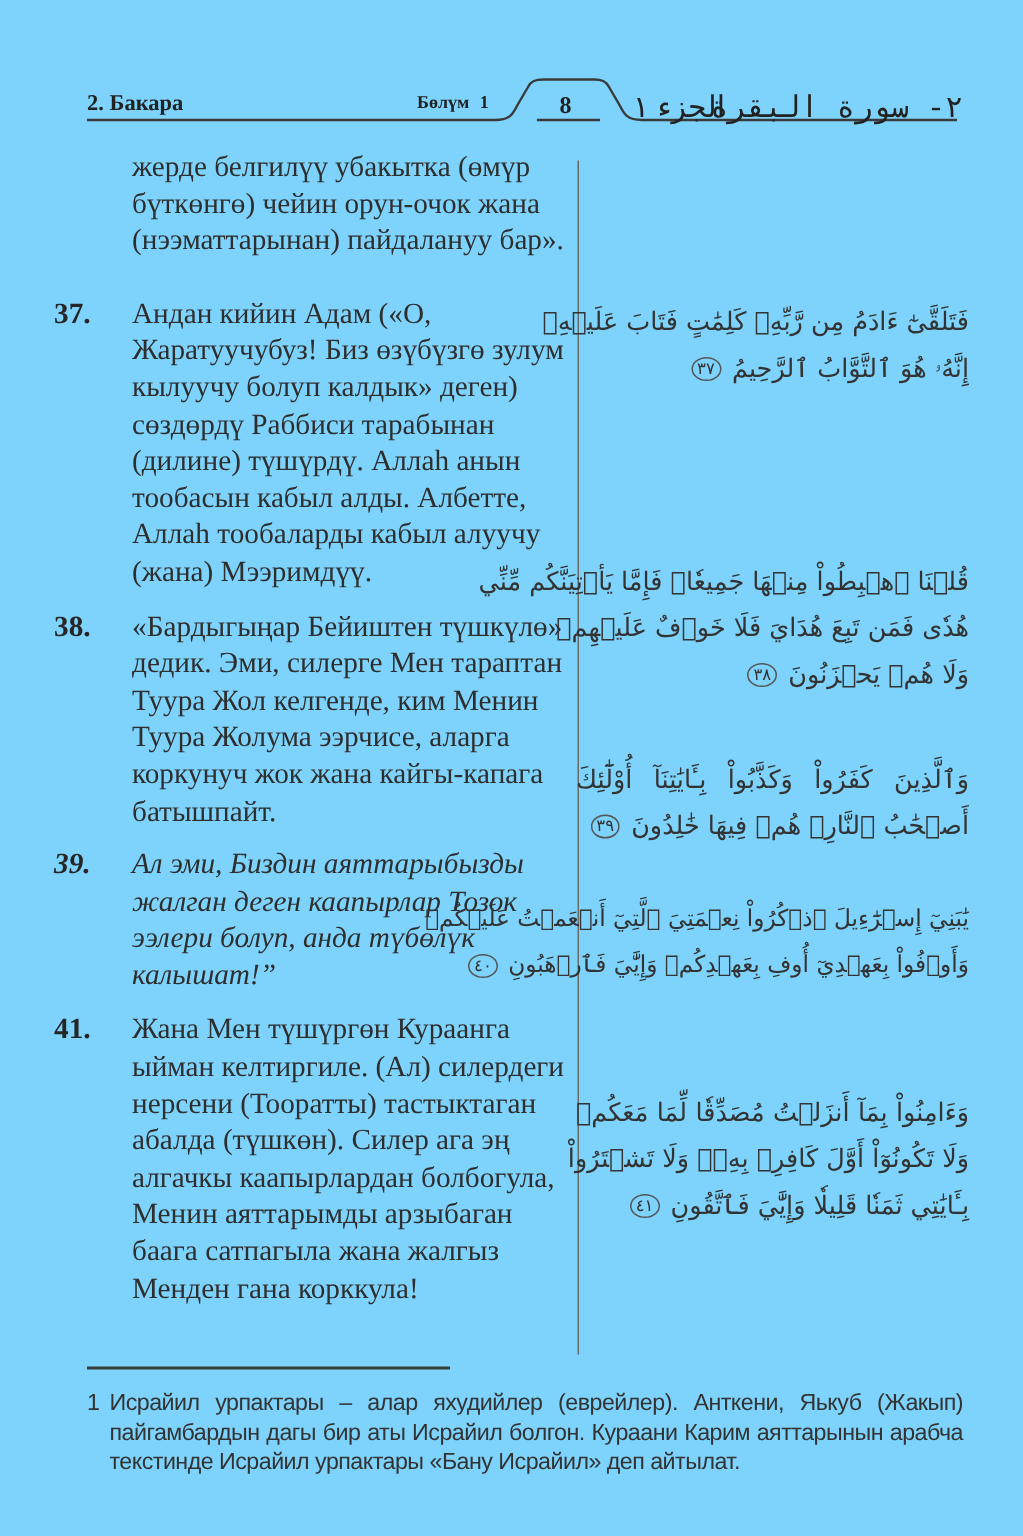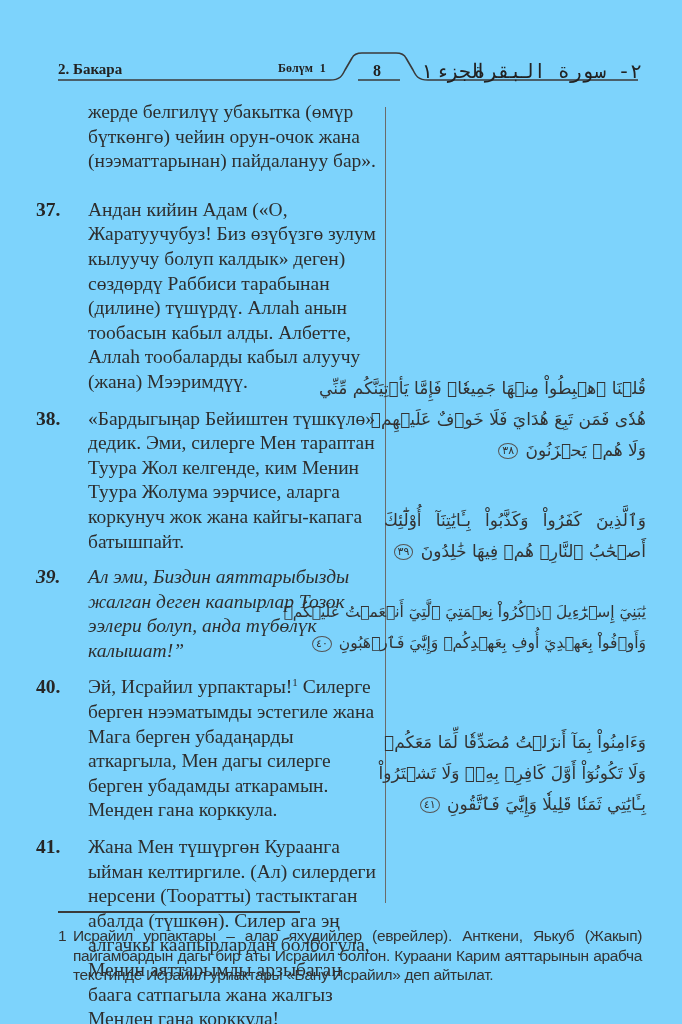--- a/index.html
+++ b/index.html
@@ -218,31 +218,31 @@
     <div class="verse" style="margin-bottom:11px;">
       <span class="num">38.</span>
       <span class="txt">«Бардыгыңар Бейиштен түшкүлө» дедик. Эми, силерге Мен тараптан Туура Жол келгенде, ким Менин Туура Жолума ээрчисе, аларга коркунуч жок жана кайгы-капага батышпайт.</span>
     </div>
 
     <div class="verse" style="margin-bottom:12px;font-style:italic;">
       <span class="num">39.</span>
       <span class="txt">Ал эми, Биздин аяттарыбызды жалган деген каапырлар Тозок ээлери болуп, анда түбөлүк калышат!”</span>
     </div>
 
-    <div class="verse" style="margin-bottom:12px;">
-      <span class="num">40.</span>
-      <span class="txt"><span>Эй, Исрайил урпактары!</span><sup>1</sup><span> Силерге берген нээматымды эстегиле жана Мага берген убадаңарды аткаргыла, Мен дагы силерге берген убадамды аткарамын. Менден гана корккула.</span></span>
-    </div>
 
     <div class="verse">
       <span class="num">41.</span>
       <span class="txt">Жана Мен түшүргөн Кураанга ыйман келтиргиле. (Ал) силердеги нерсени (Тооратты) тастыктаган абалда (түшкөн). Силер ага эң алгачкы каапырлардан болбогула, Менин аяттарымды арзыбаган баага сатпагыла жана жалгыз Менден гана корккула!</span>
     </div>
   </div>
 
+  <div class="ar-block" style="top:200px;">
+    <span class="ar-line">فَتَلَقَّىٰٓ ءَادَمُ مِن رَّبِّهِۦ كَلِمَٰتٍ فَتَابَ عَلَيۡهِۚ</span>
+    <span class="ar-line last"><span>إِنَّهُۥ هُوَ ٱلتَّوَّابُ ٱلرَّحِيمُ</span> <span class="ayah-mark">٣٧</span></span>
+  </div>
 
   <div class="ar-block" style="top:373px;">
     <span class="ar-line">قُلۡنَا ٱهۡبِطُواْ مِنۡهَا جَمِيعٗاۖ فَإِمَّا يَأۡتِيَنَّكُم مِّنِّي</span>
     <span class="ar-line">هُدٗى فَمَن تَبِعَ هُدَايَ فَلَا خَوۡفٌ عَلَيۡهِمۡ</span>
     <span class="ar-line last"><span>وَلَا هُمۡ يَحۡزَنُونَ</span> <span class="ayah-mark">٣٨</span></span>
   </div>
 
   <div class="ar-block" style="top:505px;">
     <span class="ar-line">وَٱلَّذِينَ كَفَرُواْ وَكَذَّبُواْ بِـَٔايَٰتِنَآ أُوْلَٰٓئِكَ</span>
     <span class="ar-line last"><span>أَصۡحَٰبُ ٱلنَّارِۖ هُمۡ فِيهَا خَٰلِدُونَ</span> <span class="ayah-mark">٣٩</span></span>

